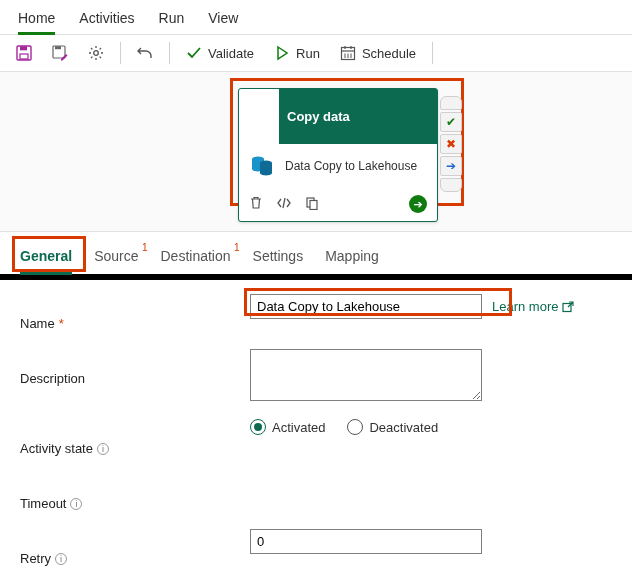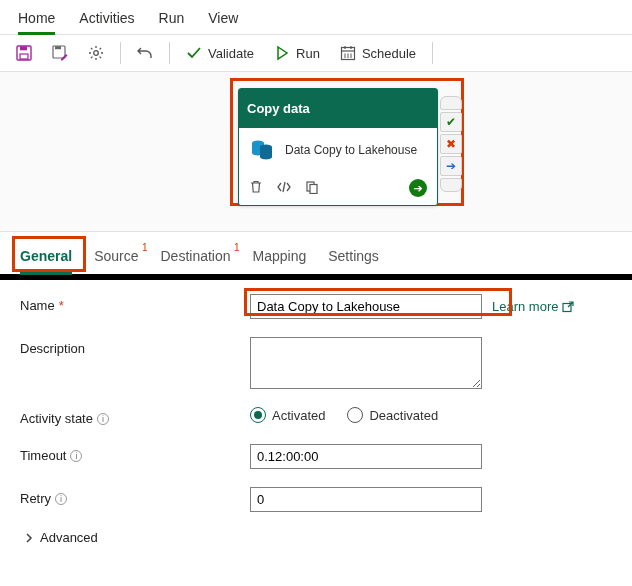--- a/index.html
+++ b/index.html
@@ -11,42 +11,42 @@
   .top-tab.active::after { content:""; position:absolute; left:0; right:0; bottom:-1px; height:3px; background:#107c10; }
 
   .toolbar { display:flex; align-items:center; gap:8px; padding:6px 10px; border-bottom:1px solid #e1e1e1; }
   .tbtn { display:flex; align-items:center; gap:6px; padding:4px 6px; border-radius:3px; cursor:pointer; }
   .tbtn svg { width:16px; height:16px; }
   .sep { width:1px; height:22px; background:#d0d0d0; margin:0 2px; }
 
   .canvas { height:160px; position:relative; background:#fafafa; border-bottom:1px solid #e1e1e1; }
   .redbox-canvas { position:absolute; left:230px; top:6px; width:234px; height:128px; border:3px solid #d83b01; }
   .node { position:absolute; left:238px; top:16px; width:200px; border:1px solid #0b6a4f; border-radius:3px; box-shadow:0 1px 3px rgba(0,0,0,0.15); background:#fff; }
-  .node-head { background:#0b6a4f; color:#fff; padding:12px 8px; font-size:13px; font-weight:600; }
+  .node-head { background:#0b6a4f; color:#fff; padding:20px 8px; font-size:13px; font-weight:600;margin-left:40px; }
   .node-body { display:flex; align-items:center; gap:10px; padding:8px 10px; }
   .db-icon svg { width:26px; height:26px; }
   .node-title { font-size:12px; line-height:1.25; }
   .node-foot { display:flex; align-items:center; justify-content:space-between; padding:6px 10px 8px; }
   .node-foot-left { display:flex; gap:14px; }
   .circle-btn { width:18px; height:18px; border-radius:50%; background:#107c10; color:#fff; display:flex; align-items:center; justify-content:center; font-size:11px; }
   .side-box { position:absolute; left:440px; top:24px; width:22px; display:flex; flex-direction:column; gap:2px; }
   .side-box .pill { width:22px; height:20px; background:#f3f3f3; border:1px solid #d0d0d0; border-radius:2px; display:flex; align-items:center; justify-content:center; font-size:12px; }
   .side-box .pill.top { height:14px; border-top-left-radius:6px; border-top-right-radius:6px; }
   .side-box .pill.bot { height:14px; border-bottom-left-radius:6px; border-bottom-right-radius:6px; }
 
   .panel-tabs { display:flex; gap:22px; padding:12px 20px 0; border-bottom:6px solid #000000; position:relative; }
   .ptab { padding:4px 0 10px; font-size:14px; position:relative; cursor:pointer; color:#555; }
   .ptab.active { color:#0b6a4f; font-weight:600; }
   .ptab.active::after { content:""; position:absolute; left:0; right:0; bottom:-1px; height:3px; background:#0b6a4f; }
   .ptab .err { color:#d83b01; font-size:10px; position:absolute; top:-2px; right:-9px; }
   .redbox-tab { position:absolute; left:12px; top:4px; width:74px; height:36px; border:3px solid #d83b01; pointer-events:none; }
 
   .form { padding:14px 20px 10px; }
   .row { display:flex; align-items:flex-start; margin-bottom:18px; }
-  .lbl { width:230px; padding-top:4px; font-size:13px; color:#222; display:flex; align-items:center; gap:4px; }
+  .lbl { width:230px; padding-top:4px; font-size:13px; color:#222; display:flex; align-items:center; gap:4px;margin-top:18px; }
   .req { color:#d83b01; }
   .info-icon { width:12px; height:12px; border:1px solid #999; border-radius:50%; display:inline-flex; align-items:center; justify-content:center; font-size:9px; color:#777; }
   .namewrap { position:relative; display:flex; align-items:center; gap:10px; }
   .inp { border:1px solid #808080; padding:4px 6px; font-size:13px; width:232px; background:#fff; }
   .redbox-name { position:absolute; left:-6px; top:-6px; width:268px; height:28px; border:3px solid #d83b01; pointer-events:none; }
   .learn { color:#0b6a4f; font-size:13px; display:flex; align-items:center; gap:4px; }
   textarea.inp { height:52px; resize:both; width:232px; }
   .radio-row { display:flex; align-items:flex-end; gap:22px; }
   .radio { display:flex; align-items:center; gap:6px; }
   .rdot { width:16px; height:16px; border:1px solid #555; border-radius:50%; display:inline-flex; align-items:center; justify-content:center; }
@@ -157,22 +157,22 @@
     <div class="pill" style="color:#2266cc">➔</div>
     <div class="pill bot"></div>
   </div>
 </div>
 
 <div class="panel-tabs">
   <div class="redbox-tab"></div>
   <div class="ptab active">General</div>
   <div class="ptab"><span>Source</span><span class="err">1</span></div>
   <div class="ptab"><span>Destination</span><span class="err">1</span></div>
+  <div class="ptab">Settings</div>
   <div class="ptab">Mapping</div>
-  <div class="ptab">Settings</div>
 </div>
 
 <div class="form">
   <div class="row">
     <div class="lbl">
         <span>Name</span> 
         <span class="req">*</span>
       </div>
     <div class="namewrap">
       <div class="redbox-name"></div>
@@ -204,21 +204,20 @@
           <span class="rdot"></span>
           <span>Deactivated</span>
         </label>
     </div>
   </div>
   <div class="row">
     <div class="lbl">
         <span>Timeout</span> 
         <span class="info-icon">i</span>
       </div>
-    <input class="inp" value="0.12:00:00" style="">
   </div>
   <div class="row">
     <div class="lbl">
         <span>Retry</span> 
         <span class="info-icon">i</span>
       </div>
     <input class="inp" value="0" style="">
   </div>
   <div class="adv">
     <svg width="10" height="10" viewBox="0 0 10 10">

